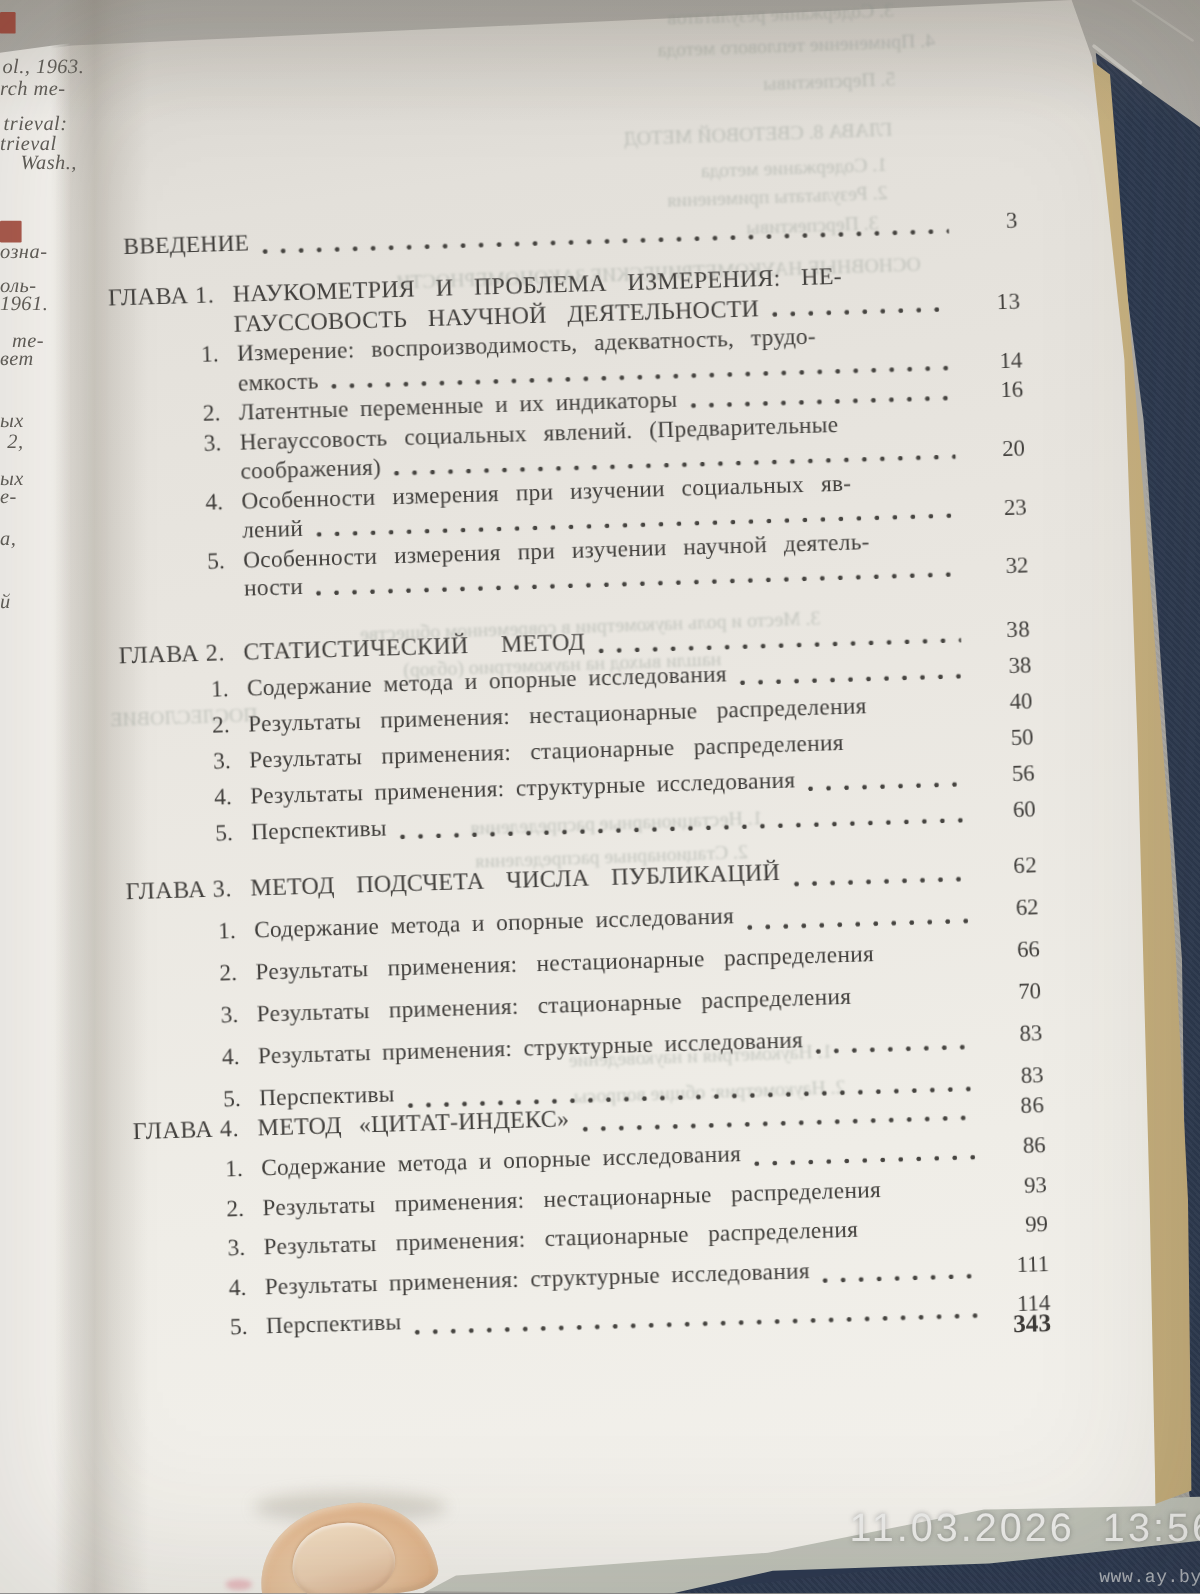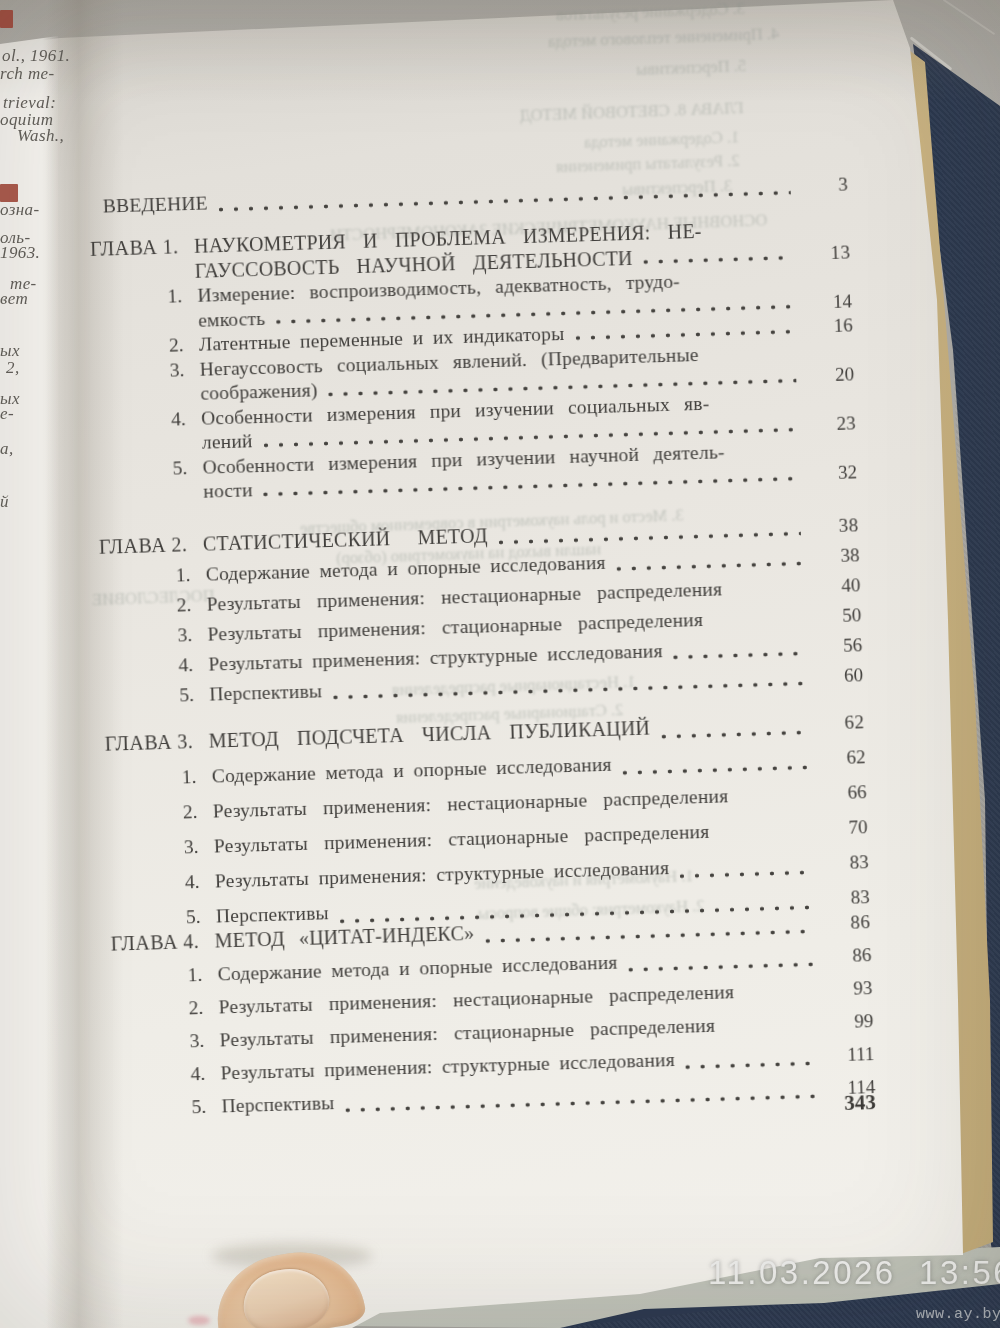--- a/index.html
+++ b/index.html
@@ -109,28 +109,28 @@
   <div class="gutter"></div>
   <div class="paper-topshade"></div>
   <div class="page-edge-shadow"></div>
 
   <div id="redmarks">
       <div class="redmark" style="left: 0px; top: 10px; width: 13px; height: 18px;"></div>
       <div class="redmark" style="left: 0px; top: 184px; width: 18px; height: 18px;"></div>
     </div>
 
   <div id="fragments">
-      <span class="frag" style="left: 2px; top: 46px;">ol., 1961.</span>
+      <span class="frag" style="left: 2px; top: 46px;">ol., 1963.</span>
       <span class="frag" style="left: 0px; top: 64px;">rch me-</span>
       <span class="frag" style="left: 3px; top: 93px; font-style: italic;">trieval:</span>
-      <span class="frag" style="left: 0px; top: 110px;">oquium</span>
+      <span class="frag" style="left: 0px; top: 110px;">trieval</span>
       <span class="frag" style="left: 17px; top: 126px;">Wash.,</span>
       <span class="frag" style="left: 0px; top: 200px;">озна-</span>
       <span class="frag" style="left: 0px; top: 228px; font-family: Liberation Serif, serif;">оль-</span>
-      <span class="frag" style="left: 0px; top: 243px;">1963.</span>
+      <span class="frag" style="left: 0px; top: 243px;">1961.</span>
       <span class="frag" style="left: 10px; top: 274px;">те-</span>
       <span class="frag" style="left: 0px; top: 289px;">вет</span>
       <span class="frag" style="left: 0px; top: 341px;">ых</span>
       <span class="frag" style="left: 6px; top: 358px;">2,</span>
       <span class="frag" style="left: 0px; top: 389px;">ых</span>
       <span class="frag" style="left: 0px; top: 404px;">е-</span>
       <span class="frag" style="left: 0px; top: 439px;">а,</span>
       <span class="frag" style="left: 0px; top: 492px;">й</span>
     </div>
 

